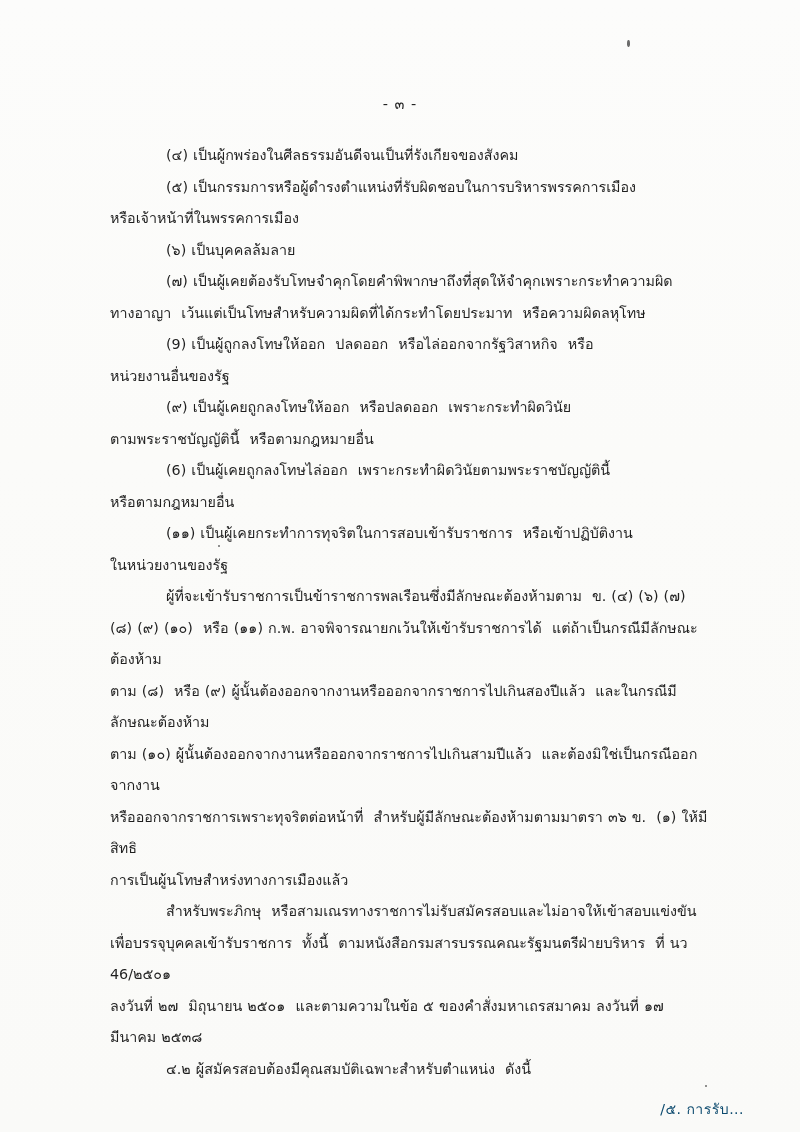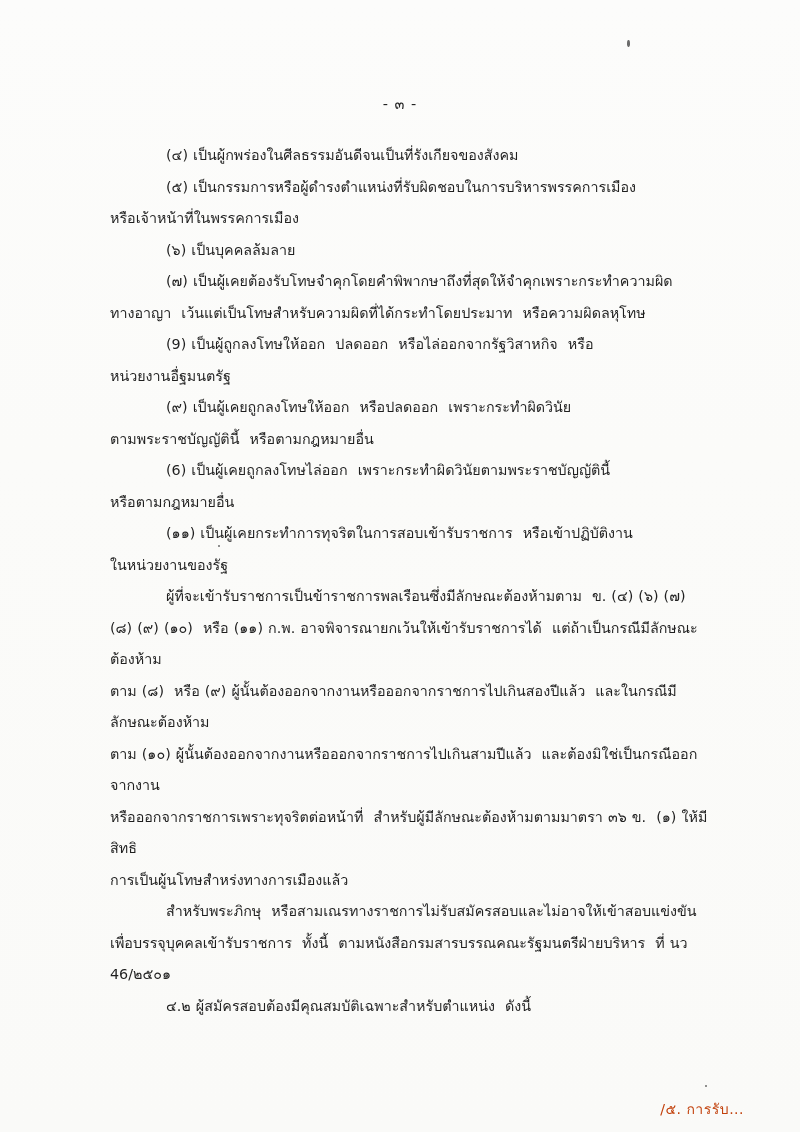--- a/index.html
+++ b/index.html
@@ -58,21 +58,21 @@
     word-spacing: 0.5px;
   }
   p.indent {
     text-indent: 56px;
   }
   .footer-note {
     position: absolute;
     right: 56px;
     top: 1098px;
     font-size: 14px;
-    color: #c2410c;
+    color: #0c4a6e;
     letter-spacing: 0.5px;
   }
 </style>
 </head>
 <body>
 
 <div class="page">
   <div class="speck speck-a"></div>
   <div class="speck speck-b"></div>
   <div class="speck speck-c"></div>
@@ -81,32 +81,33 @@
 
   <div class="body-text">
 
   <p class="line indent">(๔) เป็นผู้กพร่องในศีลธรรมอันดีจนเป็นที่รังเกียจของสังคม</p>
       <p class="line indent">(๕) เป็นกรรมการหรือผู้ดำรงตำแหน่งที่รับผิดชอบในการบริหารพรรคการเมือง</p>
       <p class="line">หรือเจ้าหน้าที่ในพรรคการเมือง</p>
       <p class="line indent">(๖) เป็นบุคคลล้มลาย</p>
       <p class="line indent">(๗) เป็นผู้เคยต้องรับโทษจำคุกโดยคำพิพากษาถึงที่สุดให้จำคุกเพราะกระทำความผิด</p>
       <p class="line">ทางอาญา  เว้นแต่เป็นโทษสำหรับความผิดที่ได้กระทำโดยประมาท  หรือความผิดลหุโทษ</p>
       <p class="line indent">(9) เป็นผู้ถูกลงโทษให้ออก  ปลดออก  หรือไล่ออกจากรัฐวิสาหกิจ  หรือ</p>
-      <p class="line">หน่วยงานอื่ฐมนตรัฐ</p>
+      <p class="line">หน่วยงานอื่นของรัฐ</p>
       <p class="line indent">(๙) เป็นผู้เคยถูกลงโทษให้ออก  หรือปลดออก  เพราะกระทำผิดวินัย</p>
       <p class="line">ตามพระราชบัญญัตินี้  หรือตามกฎหมายอื่น</p>
       <p class="line indent">(6) เป็นผู้เคยถูกลงโทษไล่ออก  เพราะกระทำผิดวินัยตามพระราชบัญญัตินี้</p>
       <p class="line">หรือตามกฎหมายอื่น</p>
       <p class="line indent">(๑๑) เป็นผู้เคยกระทำการทุจริตในการสอบเข้ารับราชการ  หรือเข้าปฏิบัติงาน</p>
       <p class="line">ในหน่วยงานของรัฐ</p>
       <p class="line indent">ผู้ที่จะเข้ารับราชการเป็นข้าราชการพลเรือนซึ่งมีลักษณะต้องห้ามตาม  ข. (๔) (๖) (๗)</p>
       <p class="line">(๘) (๙) (๑๐)  หรือ (๑๑) ก.พ. อาจพิจารณายกเว้นให้เข้ารับราชการได้  แต่ถ้าเป็นกรณีมีลักษณะต้องห้าม</p>
       <p class="line">ตาม (๘)  หรือ (๙) ผู้นั้นต้องออกจากงานหรือออกจากราชการไปเกินสองปีแล้ว  และในกรณีมีลักษณะต้องห้าม</p>
       <p class="line">ตาม (๑๐) ผู้นั้นต้องออกจากงานหรือออกจากราชการไปเกินสามปีแล้ว  และต้องมิใช่เป็นกรณีออกจากงาน</p>
       <p class="line">หรือออกจากราชการเพราะทุจริตต่อหน้าที่  สำหรับผู้มีลักษณะต้องห้ามตามมาตรา ๓๖ ข.  (๑) ให้มีสิทธิ</p>
       <p class="line">การเป็นผู้นโทษสำหร่งทางการเมืองแล้ว</p>
       <p class="line indent">สำหรับพระภิกษุ  หรือสามเณรทางราชการไม่รับสมัครสอบและไม่อาจให้เข้าสอบแข่งขัน</p>
       <p class="line">เพื่อบรรจุบุคคลเข้ารับราชการ  ทั้งนี้  ตามหนังสือกรมสารบรรณคณะรัฐมนตรีฝ่ายบริหาร  ที่ นว 46/๒๕๐๑</p>
+      <p class="line">ลงวันที่ ๒๗  มิถุนายน ๒๕๐๑  และตามความในข้อ ๕ ของคำสั่งมหาเถรสมาคม ลงวันที่ ๑๗  มีนาคม ๒๕๓๘</p>
       <p class="line indent">๔.๒ ผู้สมัครสอบต้องมีคุณสมบัติเฉพาะสำหรับตำแหน่ง  ดังนี้</p>
     </div>
 
   <div class="footer-note">/๕.  การรับ...</div>
 </div>
 
 </body></html>

